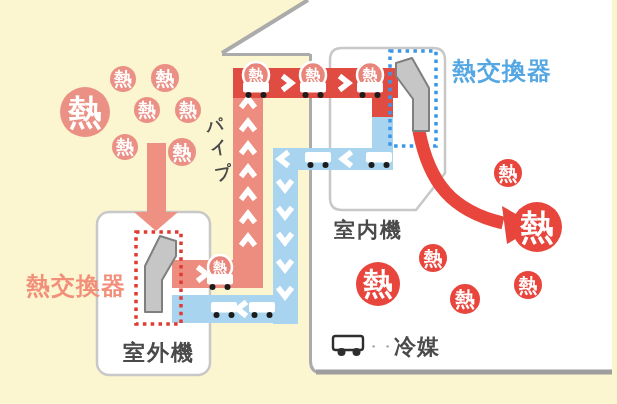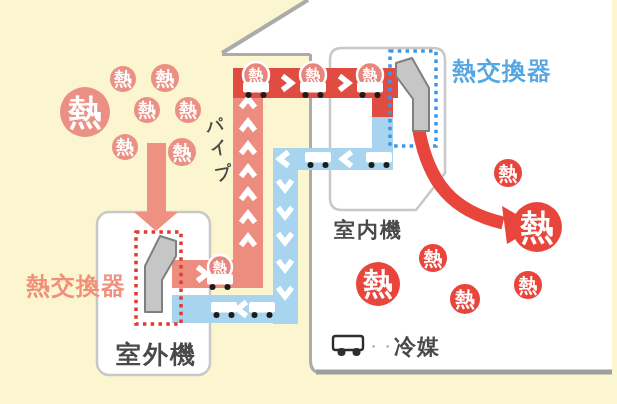--- a/index.html
+++ b/index.html
@@ -13,21 +13,21 @@
     position:absolute;z-index:3;transform:translate(-50%,-50%);
     border-radius:50%;display:flex;align-items:center;justify-content:center;
     color:#FFFFFF;font-weight:bold;line-height:1;z-index:3;
   }
   .hcirc.red{background:#E8453C;}
   .hcirc.salmon{background:#EB9084;}
   .lbl{position:absolute;z-index:4;font-weight:bold;white-space:nowrap;}
   #lbl-hx-indoor{left:452px;top:55px;font-size:24px;color:#55A7E3;letter-spacing:1px;}
   #lbl-hx-outdoor{left:26px;top:270px;font-size:24px;color:#F28F7B;letter-spacing:1px;}
   #lbl-indoor{left:334px;top:216px;font-size:21px;color:#4A4A4A;letter-spacing:2px;}
-  #lbl-outdoor{left:116px;top:338px;font-size:25px;color:#4A4A4A;letter-spacing:2px;}
+  #lbl-outdoor{left:123px;top:338px;font-size:22px;color:#4A4A4A;letter-spacing:2px;}
   #lbl-pipe{
     left:200px;top:106px;font-size:17px;color:#4A4A4A;letter-spacing:3px;
     writing-mode:vertical-rl;text-orientation:upright;
     transform:rotate(-10deg);transform-origin:50% 0;
   }
   #lbl-refrigerant{left:394px;top:332px;font-size:22px;color:#4A4A4A;letter-spacing:1px;}
   #legend-dots{left:367px;top:338px;font-size:13px;color:#A6A6A6;letter-spacing:1px;}
 </style>
 </head>
 <body>

